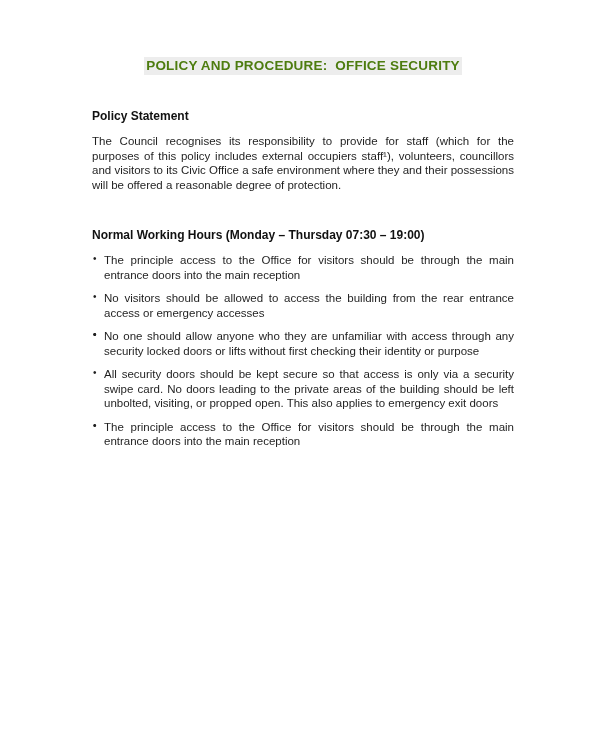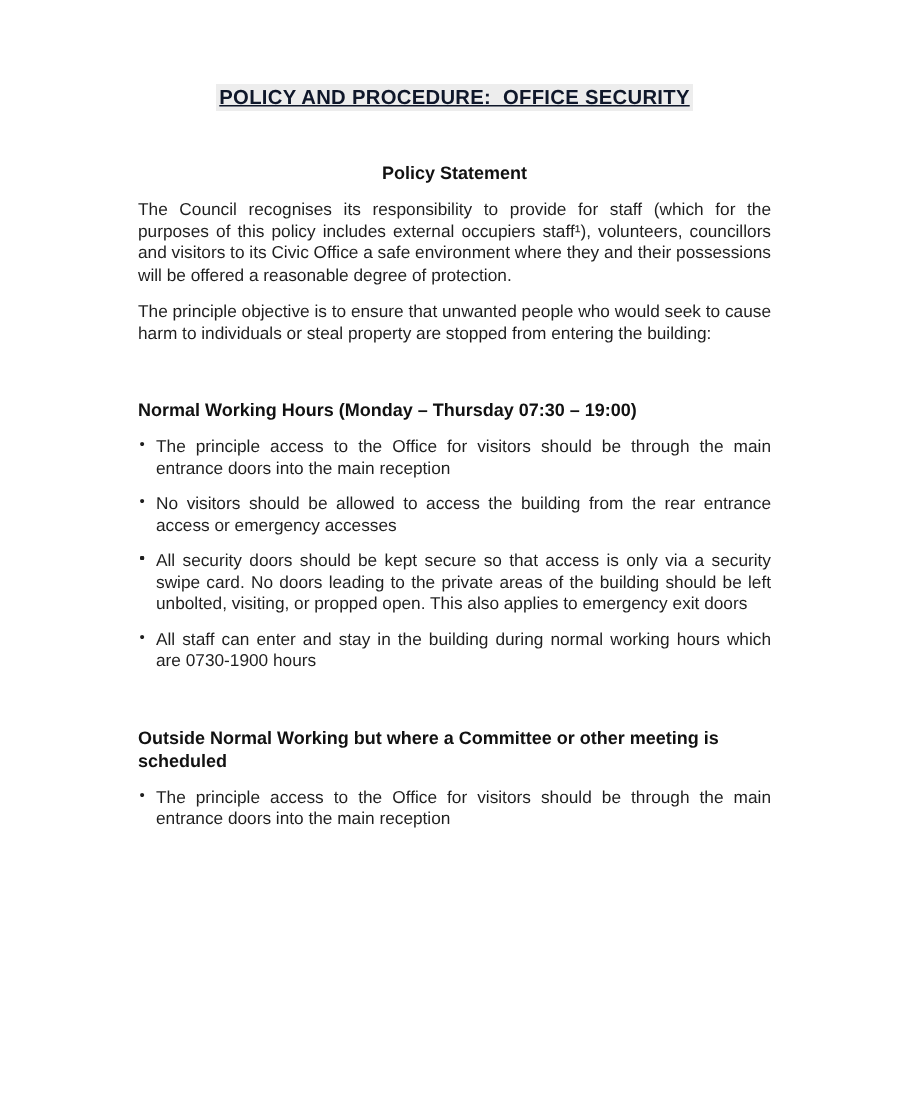--- a/index.html
+++ b/index.html
@@ -21,36 +21,34 @@
   .doc-title-wrap {
     text-align: center;
     margin: 0 0 0 0;
   }
   .doc-title {
     display: inline-block;
     font-size: 13.5px;
     font-weight: bold;
     line-height: 18px;
     letter-spacing: 0.2px;
-    text-decoration: underline;
     background: #ededed;
     padding: 0 2px;
-    color: #0f172a;
+    color: #4d7c0f;
     white-space: pre;
   }
   h2.section-heading {
     font-size: 12px;
     font-weight: bold;
     color: #111111;
     margin: 36px 0 10px 0;
     line-height: 15px;
   }
   h2.first-heading {
     margin-top: 34px;
-    text-align: center;
   }
   p.body-para {
     font-size: 11.5px;
     line-height: 14.5px;
     margin: 0 0 10px 0;
     text-align: justify;
   }
   ul.bullet-list {
     list-style: none;
     margin: 0;
@@ -77,21 +75,20 @@
 
 <div class="page">
 
   <div class="doc-title-wrap">
     <span class="doc-title">POLICY AND PROCEDURE:&nbsp; OFFICE SECURITY</span>
   </div>
 
   <section>
     <h2 class="section-heading first-heading">Policy Statement</h2>
     <p class="body-para">The Council recognises its responsibility to provide for staff (which for the purposes of this policy includes external occupiers staff¹), volunteers, councillors and visitors to its Civic Office a safe environment where they and their possessions will be offered a reasonable degree of protection.</p>
-    <p class="body-para">The principle objective is to ensure that unwanted people who would seek to cause harm to individuals or steal property are stopped from entering the building:</p>
   </section>
 
   <section>
     <h2 class="section-heading">Normal Working Hours (Monday – Thursday 07:30 – 19:00)</h2>
     <ul class="bullet-list">
       <li>
         <span class="bullet-marker">•</span>
         <span>The principle access to the Office for visitors should be through the main entrance doors into the main reception</span>
       </li>
       <li>
@@ -99,34 +96,33 @@
         <span>No visitors should be allowed to access the building from the rear entrance access or emergency accesses</span>
       </li>
       <li>
         <span class="bullet-marker">•</span>
       </li>
       <li>
         <span class="bullet-marker">•</span>
       </li>
       <li>
         <span class="bullet-marker">•</span>
+        <span>No one should allow anyone who they are unfamiliar with access through any security locked doors or lifts without first checking their identity or purpose</span>
       </li>
       <li>
         <span class="bullet-marker">•</span>
         <span>All security doors should be kept secure so that access is only via a security swipe card. No doors leading to the private areas of the building should be left unbolted, visiting, or propped open. This also applies to emergency exit doors</span>
       </li>
       <li>
         <span class="bullet-marker">•</span>
-        <span>All staff can enter and stay in the building during normal working hours which are 0730-1900 hours</span>
       </li>
     </ul>
   </section>
 
   <section>
-    <h2 class="section-heading">Outside Normal Working but where a Committee or other meeting is scheduled</h2>
     <ul class="bullet-list">
       <li>
         <span class="bullet-marker">•</span>
         <span>The principle access to the Office for visitors should be through the main entrance doors into the main reception</span>
       </li>
     </ul>
   </section>
 
 </div>
 

